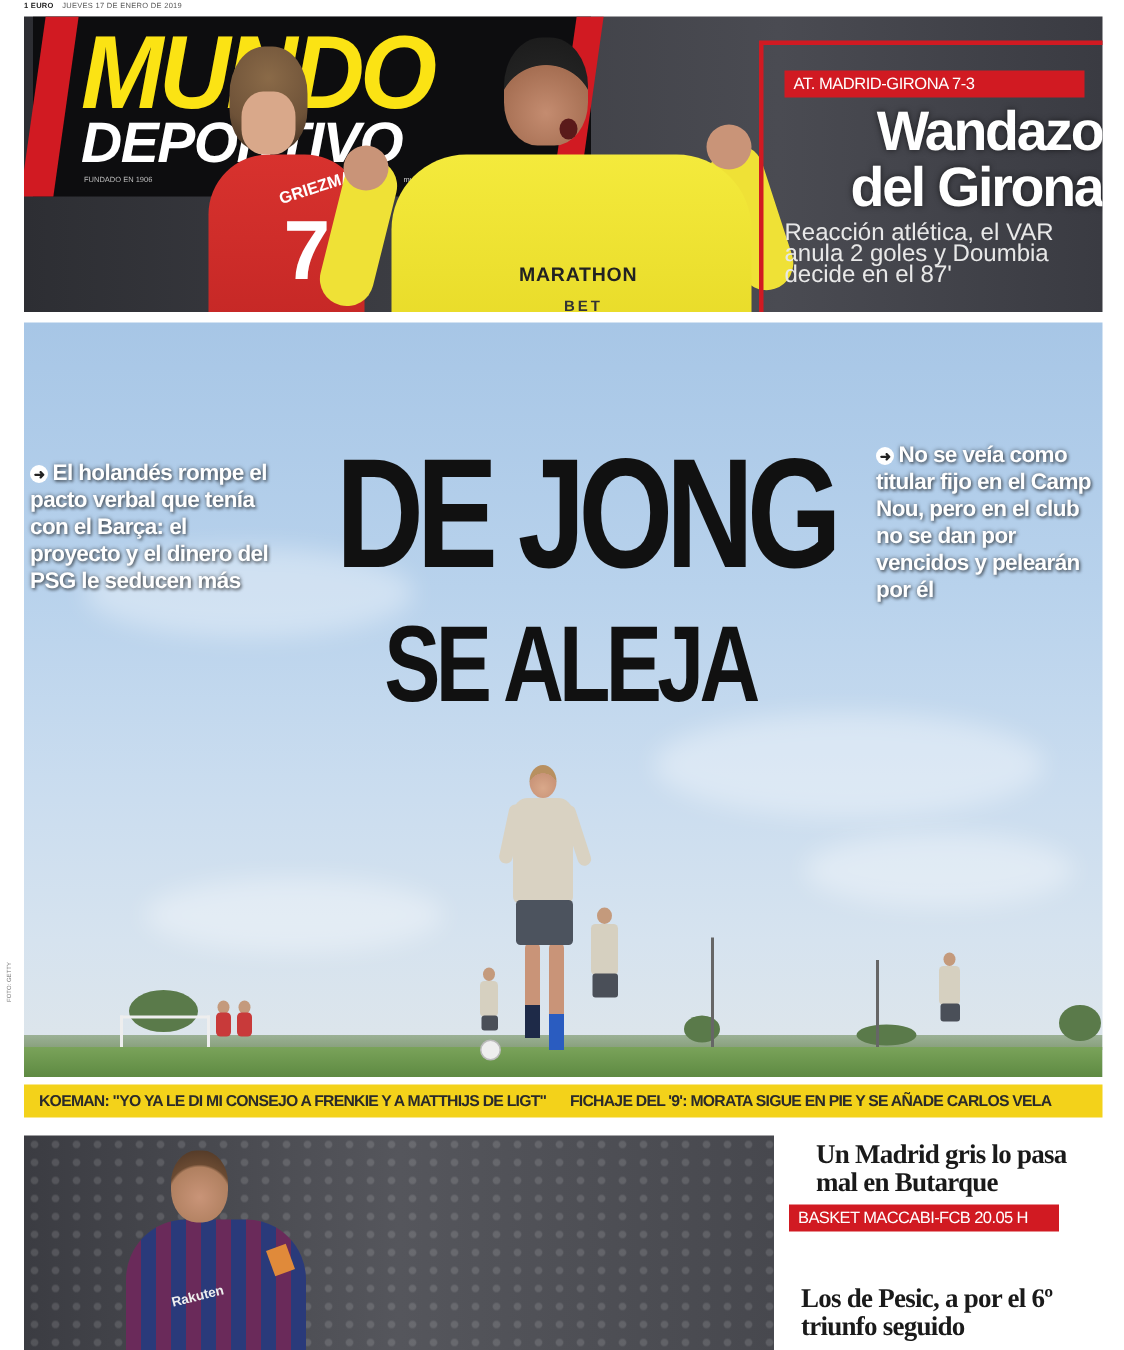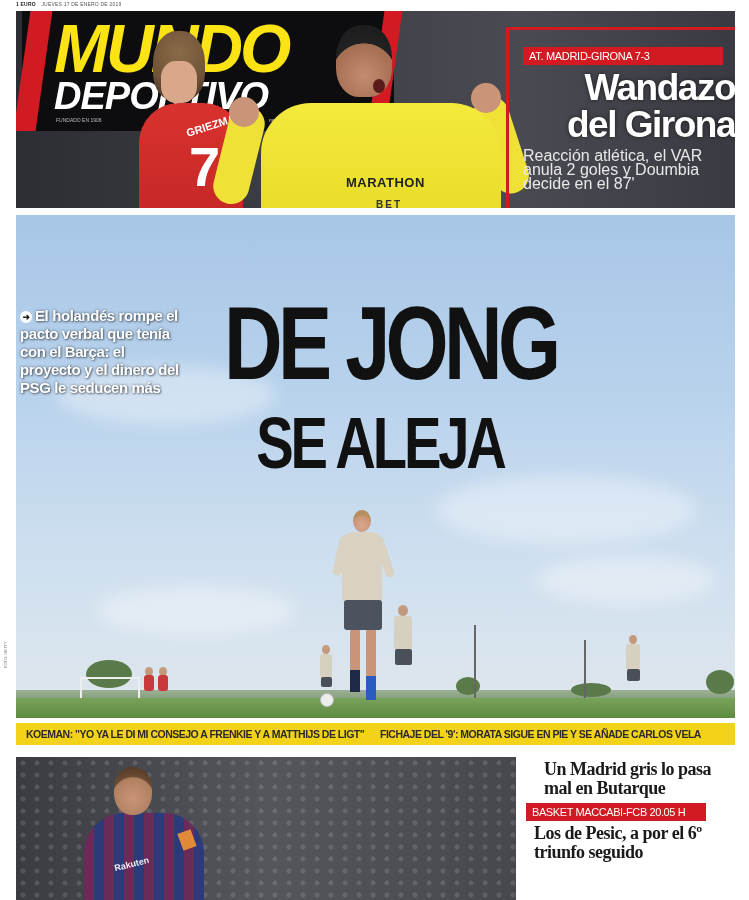--- a/index.html
+++ b/index.html
@@ -94,21 +94,21 @@
 
   .promo-box { position: absolute; left: 218px; top: 12px; width: 272px; height: 120px; background: #fff; }
   .promo-kicker { background: #d11a22; color: #fff; font-size: 11px; padding: 4px 8px; letter-spacing: -0.4px; }
   .promo-title { text-align: center; font-weight: bold; font-size: 29px; line-height: 27px; color: #111; margin-top: 4px; letter-spacing: -1.5px; transform: scaleX(0.92); }
   .promo-dek { text-align: center; font-family: "Liberation Serif", serif; font-size: 8px; line-height: 10px; color: #333; margin-top: 2px; padding: 0 10px; }
 
   .right-col { position: absolute; left: 526px; top: 757px; width: 213px; height: 143px; background: #fff; }
   .rc-kicker { background: #d11a22; color: #fff; font-size: 11px; padding: 3px 6px; letter-spacing: -0.4px; width: 180px; }
   .rc-title { font-family: "Liberation Serif", serif; font-weight: bold; font-size: 18px; line-height: 19px; color: #1a1a1a; padding: 3px 0 2px 18px; letter-spacing: -0.5px; }
   .rc-item2 { margin-top: 3px; }
-  .rc-item2 .rc-title { padding-left: 8px; }
+  .rc-item2 .rc-title { padding-left: 8px; margin-top: 32px; }
 </style>
 </head>
 <body>
 
 <div class="dateline">
   <b>1 EURO</b>
   <span>JUEVES 17 DE ENERO DE 2019</span>
 </div>
 
 <div class="header">
@@ -199,20 +199,23 @@
     <div class="r-leg-r"></div>
     <div class="r-short"></div>
     <div class="r-sock-l"></div>
     <div class="r-sock-r"></div>
   </div>
   <div class="ball"></div>
 
   <div class="side-text side-left">
     <span class="arrow-bullet">➜</span><span>El holandés rompe el pacto verbal que tenía con el Barça: el proyecto y el dinero del PSG le seducen más</span>
   </div>
+  <div class="side-text side-right">
+    <span class="arrow-bullet">➜</span><span>No se veía como titular fijo en el Camp Nou, pero en el club no se dan por vencidos y pelearán por él</span>
+  </div>
 
   <div class="headline-1">DE JONG</div>
   <div class="headline-2">SE ALEJA</div>
 </div>
 <div class="photo-credit">FOTO: GETTY</div>
 
 <div class="ticker">
   <span class="t1">KOEMAN: "YO YA LE DI MI CONSEJO A FRENKIE Y A MATTHIJS DE LIGT"</span>
   <span class="t2">FICHAJE DEL '9': MORATA SIGUE EN PIE Y SE AÑADE CARLOS VELA</span>
 </div>

